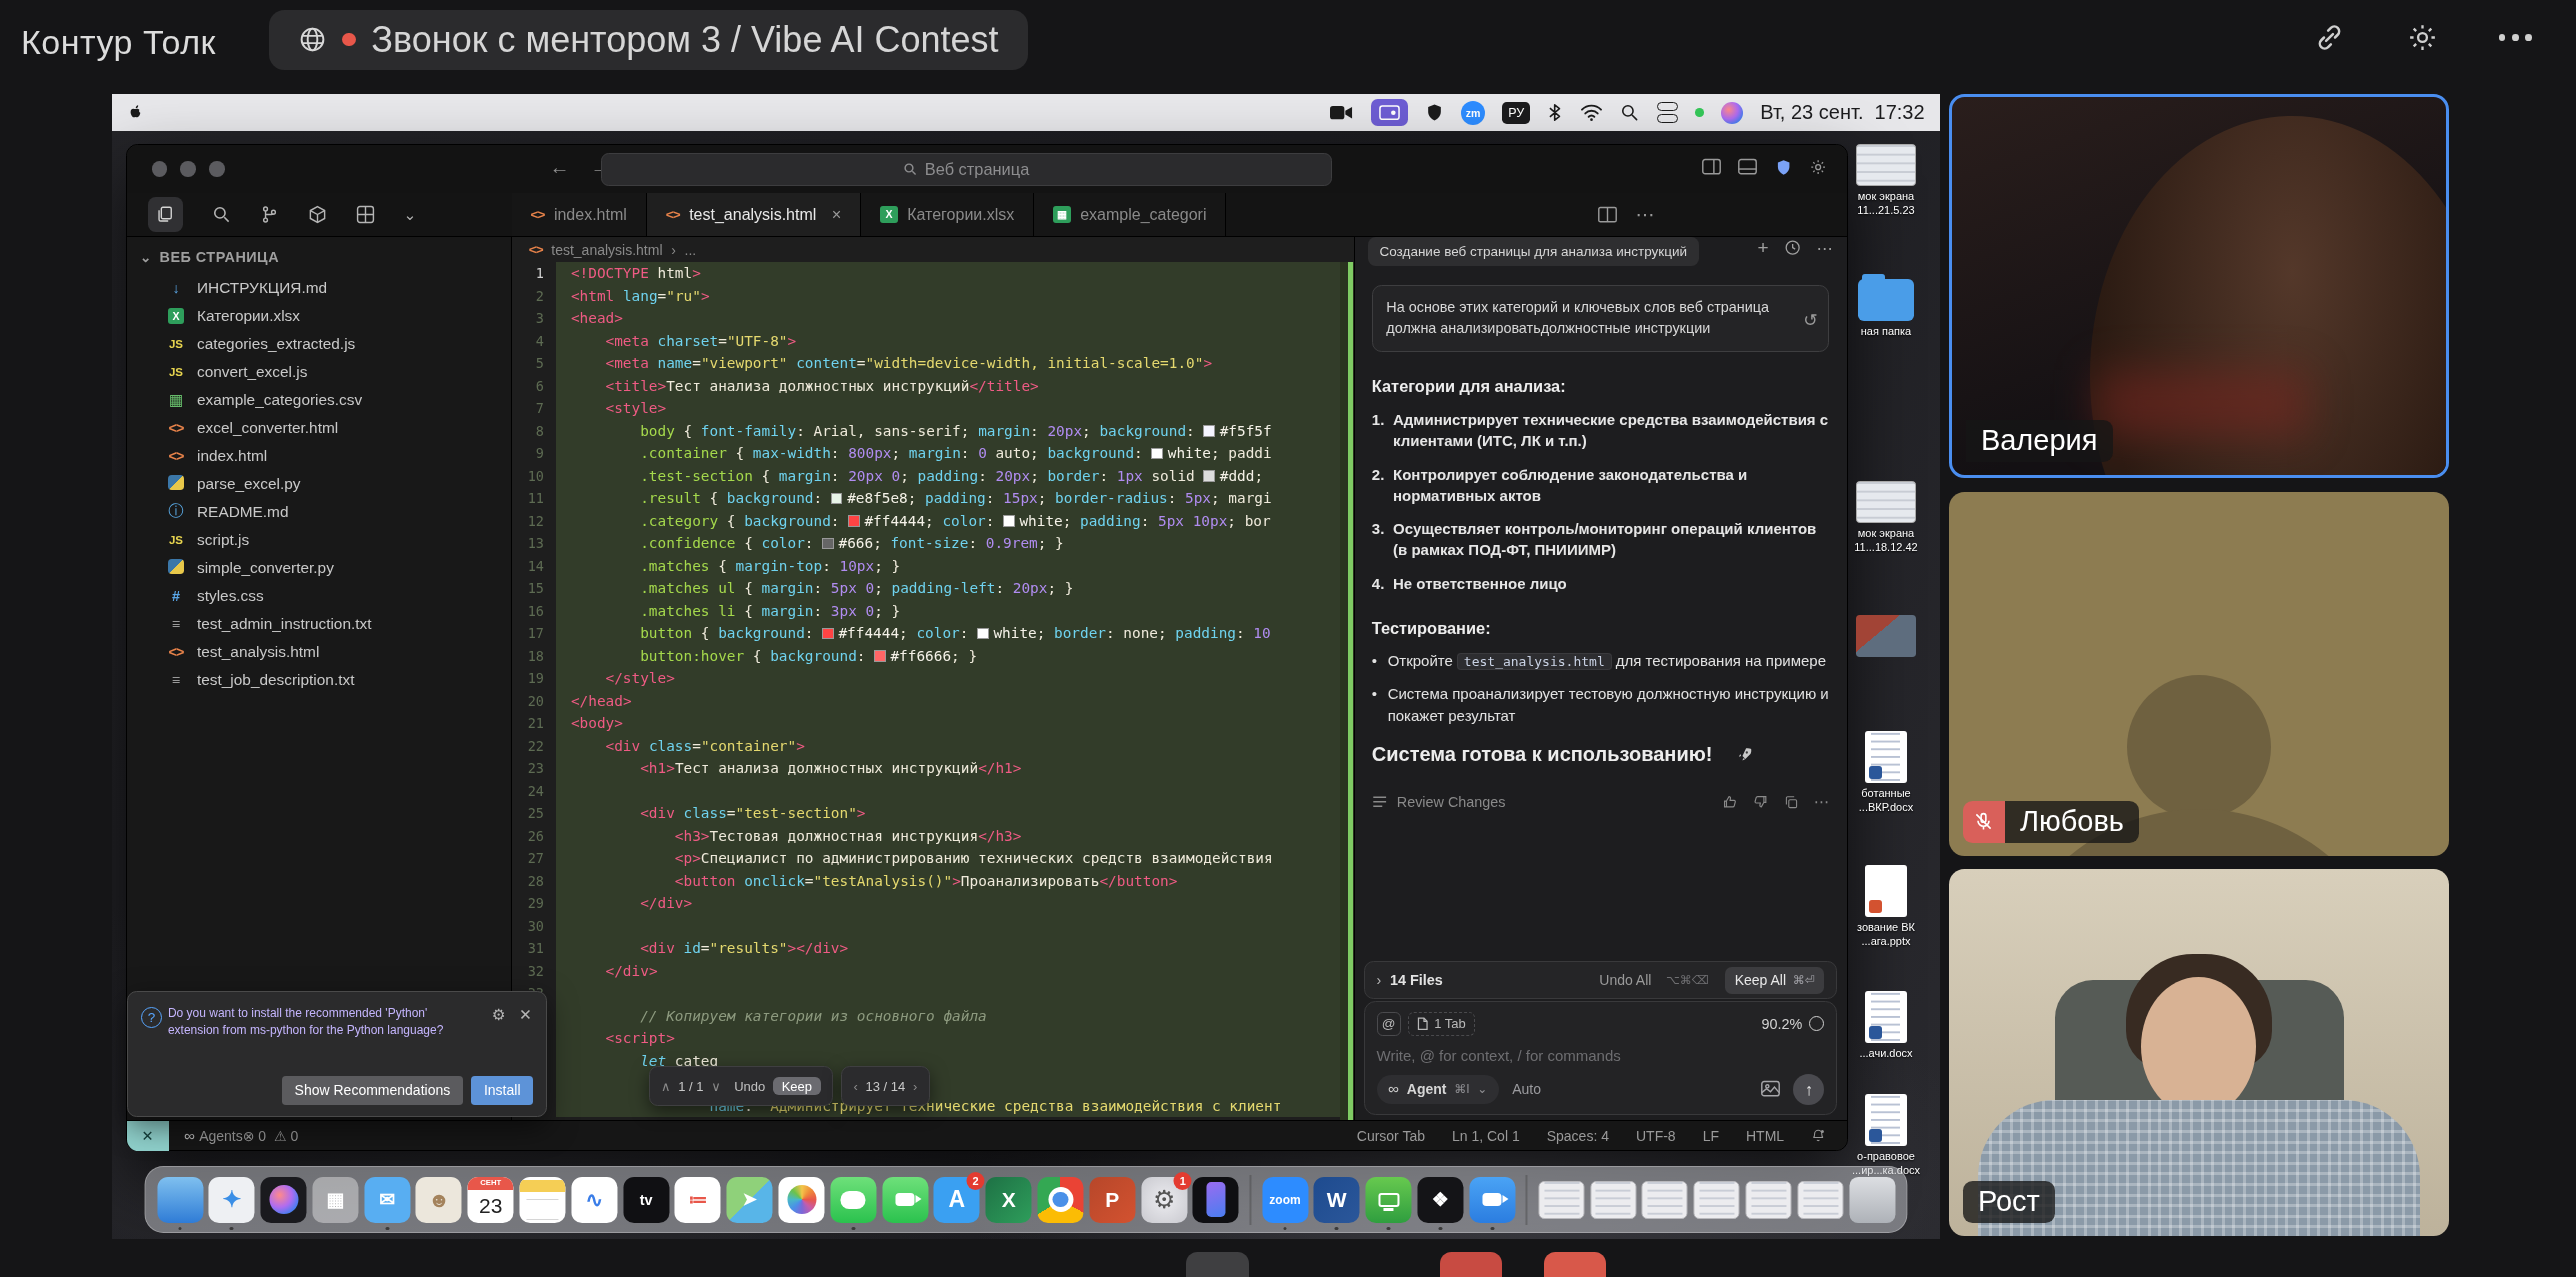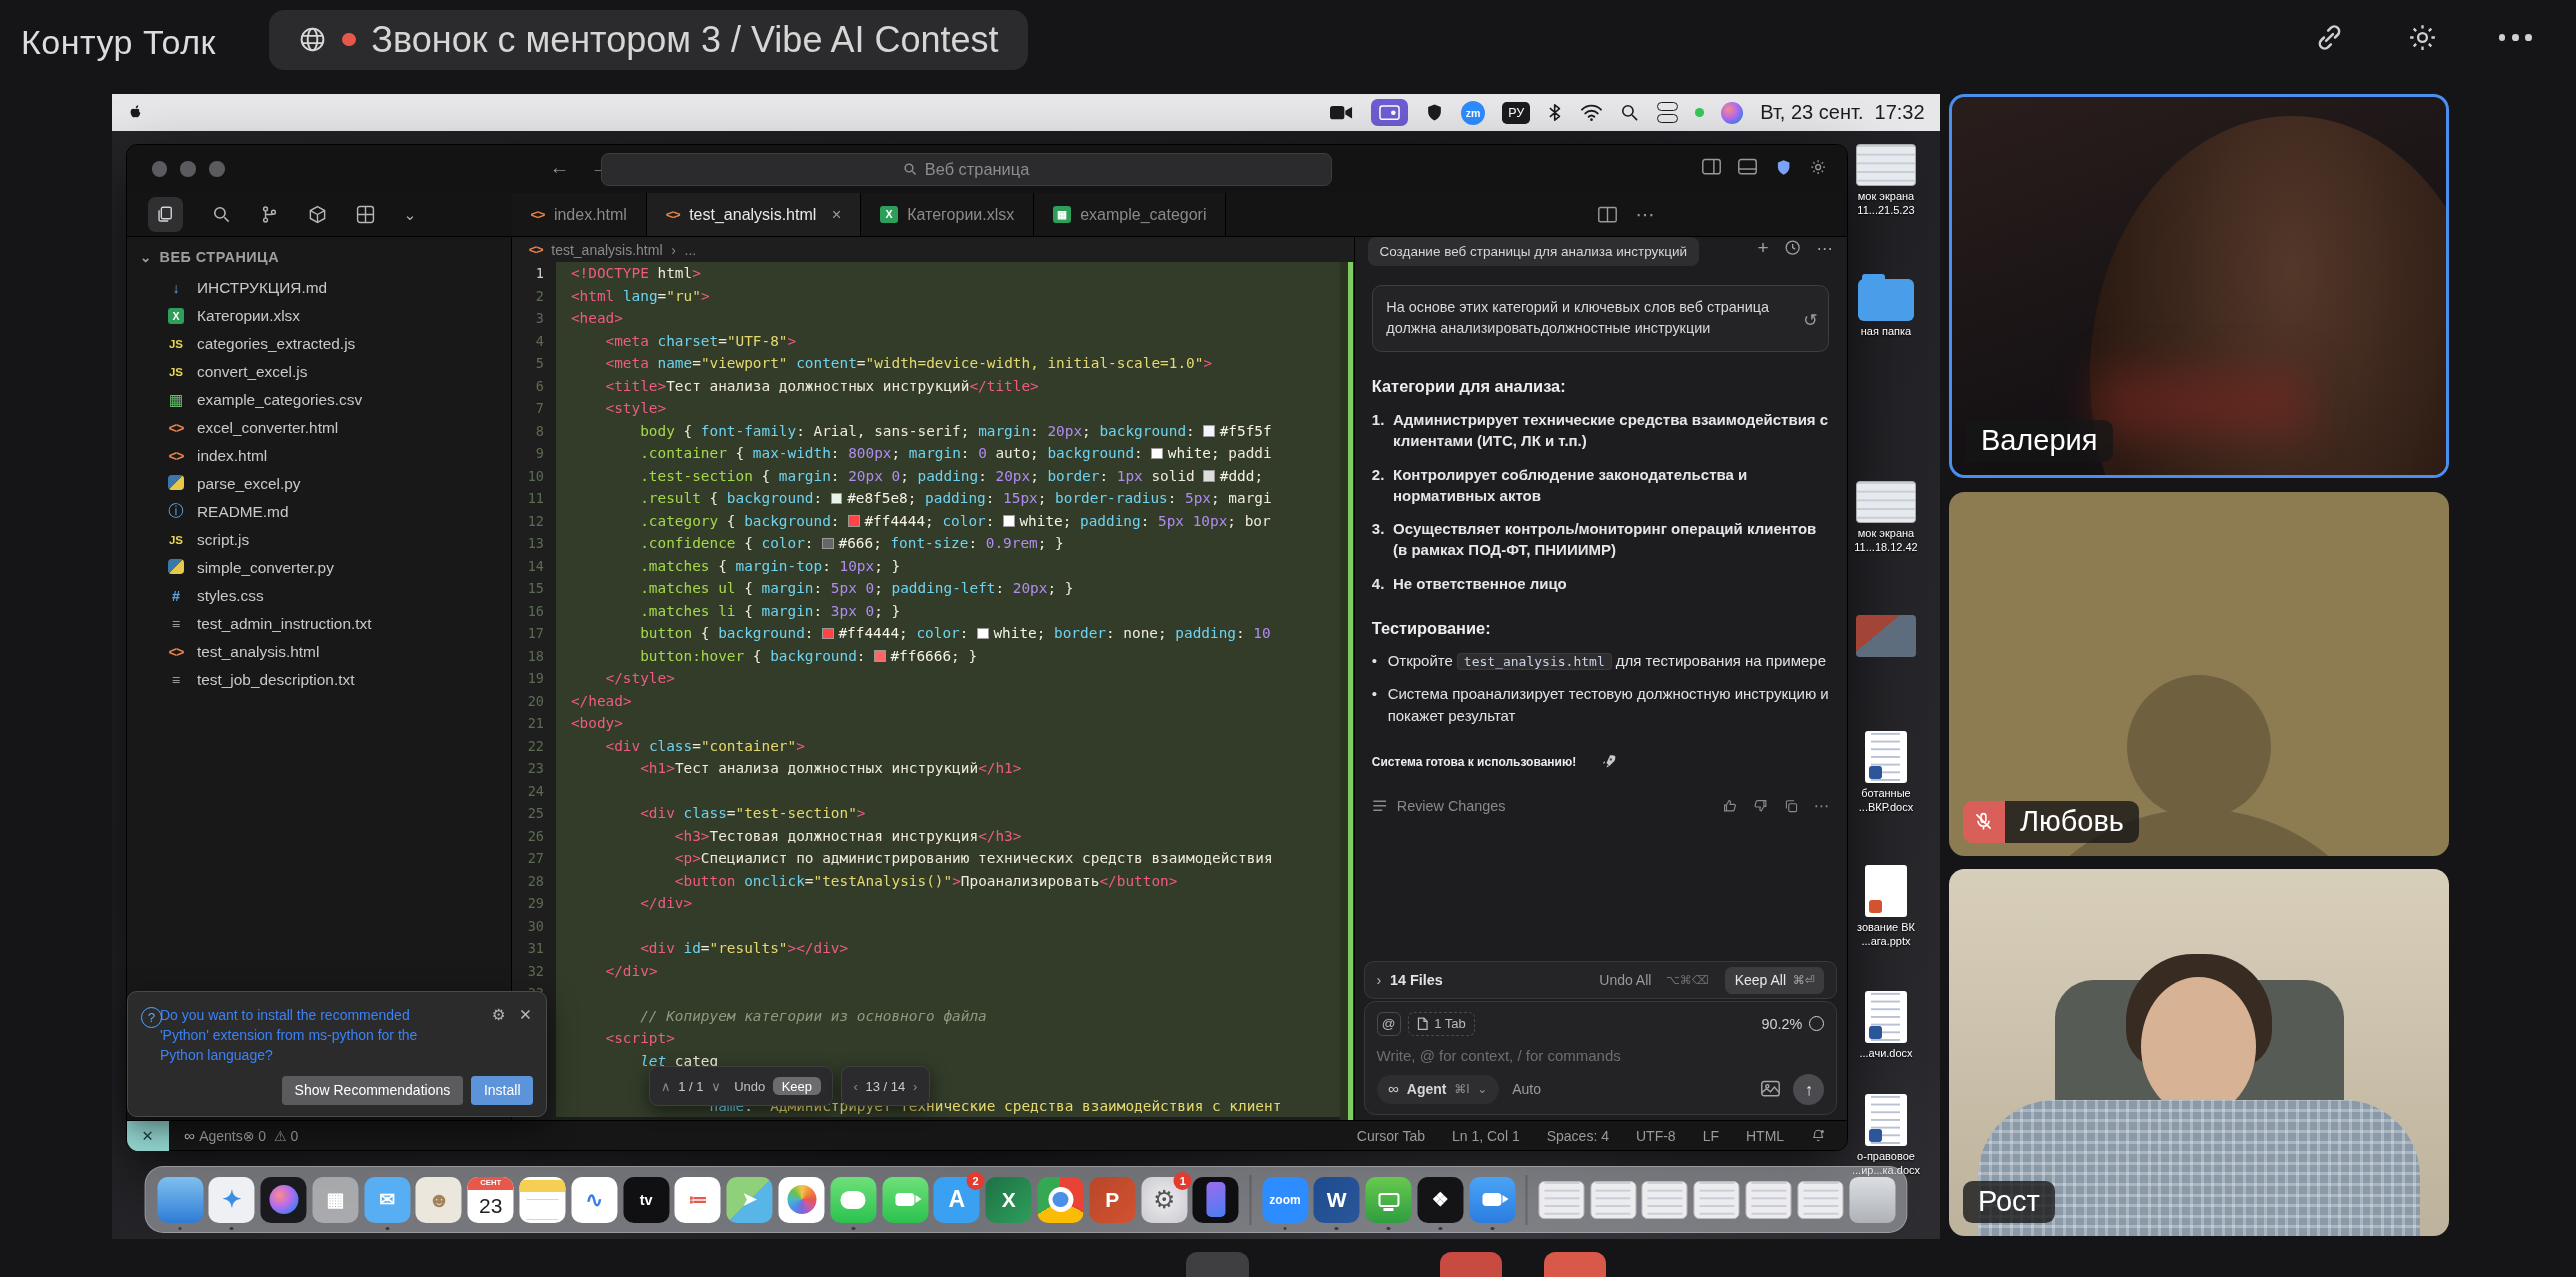--- a/index.html
+++ b/index.html
@@ -98,21 +98,21 @@
   .bubble{position:relative;border:1px solid #3e3e40;background:#242426;border-radius:9.6px;padding:11.5px 35px 11.5px 13.5px;
           font-size:14.4px;line-height:1.45;color:#d8d8d8}
   .bubble .undo{position:absolute;right:10.6px;top:calc(50% - 10.6px);color:#9a9a9a;font-size:17.3px;cursor:pointer}
   .chx{font-size:16.4px;font-weight:bold;color:#ededed;margin-top:25px}
   ol.cats{list-style:none;margin-top:13.5px}
   ol.cats li{display:flex;gap:8.7px;font-size:15px;line-height:1.4;font-weight:600;color:#e6e6e6;margin-bottom:12.5px}
   ul.tst{list-style:none;margin-top:12.5px}
   ul.tst li{display:flex;gap:10.6px;font-size:15px;line-height:1.45;color:#e2e2e2;margin-bottom:11.5px}
   .codechip{font-family:"DejaVu Sans Mono",monospace;font-size:13px;background:#2d2d30;border:1px solid #3a3a3d;
             border-radius:3.8px;padding:0 5.8px;color:#c9d2e4}
-  .ready{display:flex;gap:24px;align-items:center;font-size:12px;font-weight:bold;color:#ededed;margin-top:26px}
+  .ready{display:flex;gap:24px;align-items:center;font-size:20px;font-weight:bold;color:#ededed;margin-top:16px}
   .review{display:flex;align-items:center;gap:9.6px;margin-top:27px;color:#8a8a8a;font-size:14.4px}
   .review .ricons{margin-left:auto;display:flex;gap:15.4px;align-items:center}
   .filesbar{position:absolute;left:9.6px;right:9.6px;bottom:122px;height:38px;background:#252527;border:1px solid #39393b;
             border-radius:9.6px;display:flex;align-items:center;gap:8.7px;padding:0 11.5px}
   .filesbar .chev{color:#b9b9b9;font-size:14.4px}
   .filesbar .cnt{font-size:14.4px;font-weight:600;color:#e3e3e3}
   .filesbar .undoall{margin-left:auto;font-size:14px;color:#9a9a9a;cursor:pointer}
   .filesbar .keys{font-size:12px;color:#6f6f72;margin:0 7.7px 0 5.8px}
   .keepall{background:#3c3c3f;border-radius:6.7px;height:27px;display:flex;align-items:center;gap:6.7px;padding:0 9.6px;
            font-size:14px;color:#e8e8e8;cursor:pointer}
@@ -140,21 +140,21 @@
              border-radius:0 0 11.5px 11.5px;display:flex;align-items:center;font-size:14px;color:#9a9a9a}
   .remote{width:42px;height:30px;background:#8fd0cb;color:#15403c;font-size:14.4px;display:flex;align-items:center;
           justify-content:center;border-radius:0 0 0 11.5px;cursor:pointer}
   .sb-left{display:flex;align-items:center;padding-left:15.4px}
   .sb-right{margin-left:auto;display:flex;gap:27px;align-items:center;padding-right:21px}
   
   .notif{position:absolute;left:0;top:846px;width:420px;height:126px;background:#2b2b2c;border:1px solid #4a4a4a;
          border-radius:9.6px;box-shadow:0 9.6px 29px rgba(0,0,0,.5);padding:12.5px 15.4px;z-index:5}
   .notif .q{position:absolute;left:13.5px;top:15.4px;width:21px;height:21px;border:1.9px solid #58a6ff;border-radius:50%;
             color:#58a6ff;font-size:13.5px;display:flex;align-items:center;justify-content:center}
-  .notif .txt{margin-left:17px;width:289px;font-size:14px;line-height:1.45;color:#3b82f6}
+  .notif .txt{margin-left:25px;width:289px;font-size:12px;line-height:1.45;color:#c4b5fd}
   .notif .nicons{position:absolute;right:13.5px;top:13.5px;display:flex;gap:13.5px;color:#b5b5b5;font-size:15.4px}
   .notif .btns{position:absolute;right:12.5px;bottom:11.5px;display:flex;gap:8.7px}
   .nbtn{height:29px;border-radius:3.8px;font-size:14px;color:#fff;display:flex;align-items:center;padding:0 12.5px;cursor:pointer}
   .nbtn.show{background:#5b5b5e}.nbtn.install{background:#5d93d8}
   
   .dwrap{position:absolute;left:522px;top:921px;display:flex;gap:7.7px;z-index:6;font-size:13px}
   .dbox{height:40px;background:#2b2b2d;border:1px solid #3f3f41;border-radius:8.7px;box-shadow:0 5.8px 17.3px rgba(0,0,0,.5);
         display:flex;align-items:center;gap:7.7px;padding:0 11.5px;color:#c9c9c9}
   .dbox .dim{color:#8a8a8a}
   .keep-pill{background:#6b6b70;border-radius:5.8px;padding:1.9px 8.7px;color:#fff;cursor:pointer}

